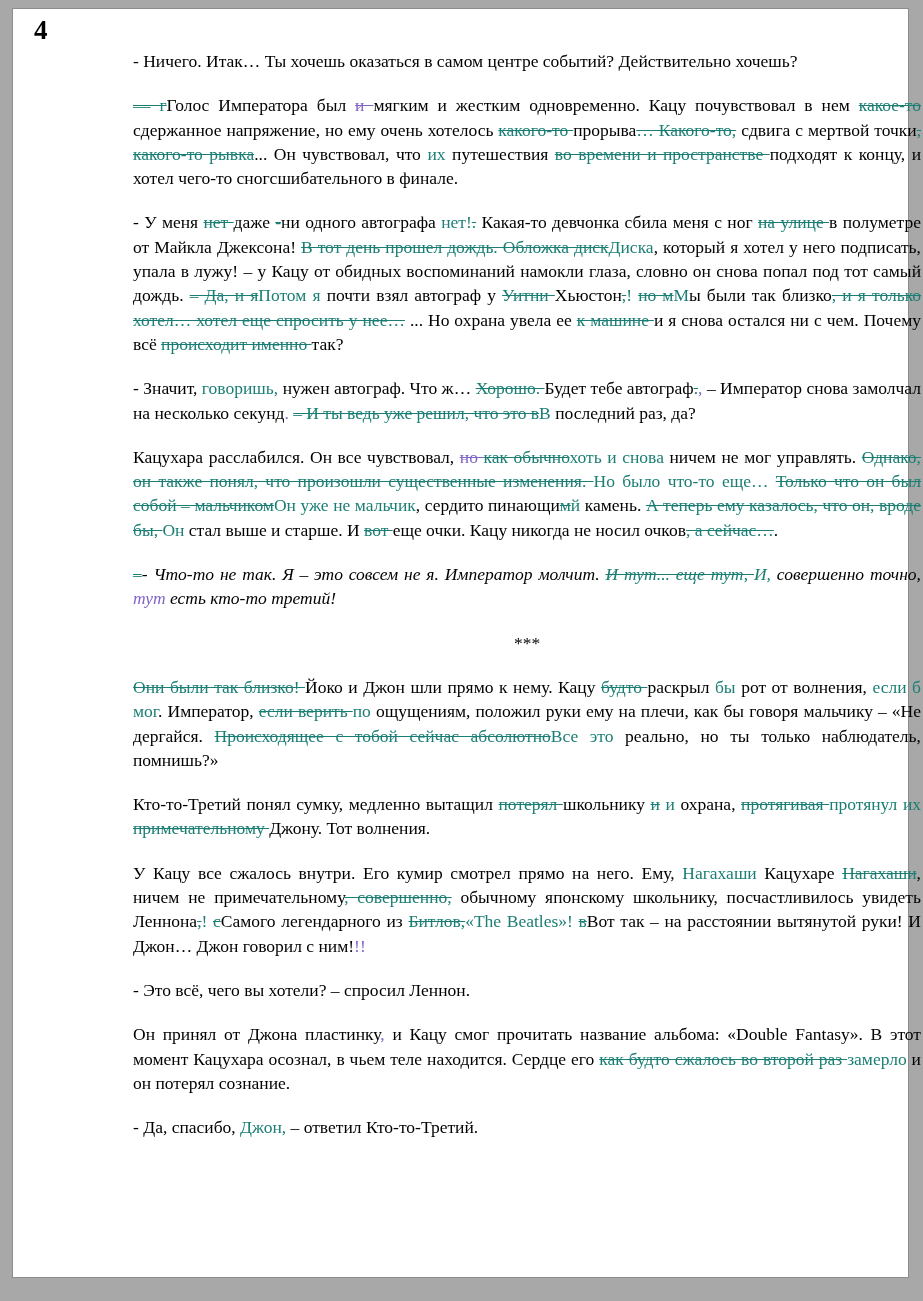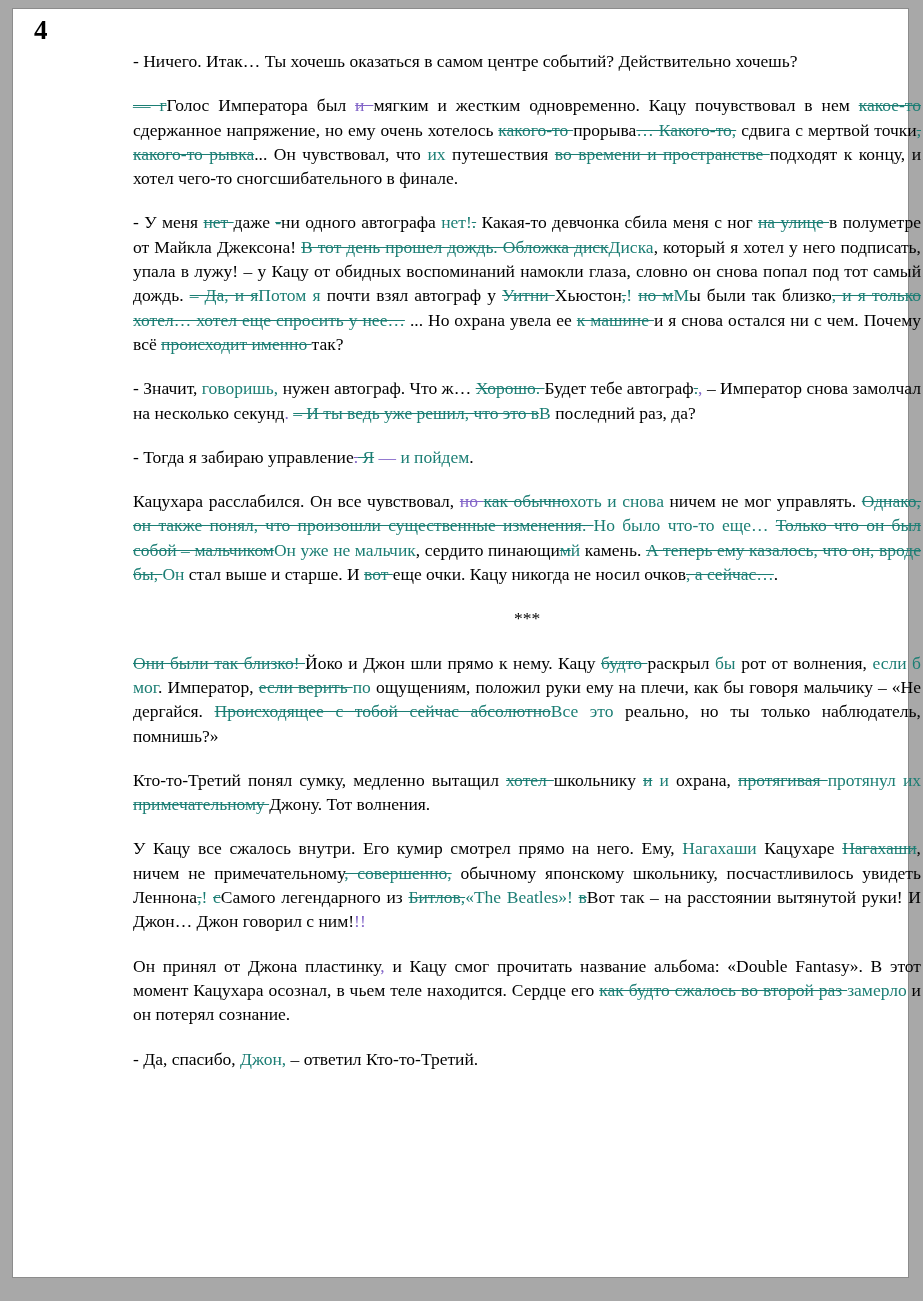--- a/index.html
+++ b/index.html
@@ -38,22 +38,23 @@
 </head>
 <body>
 
 <div class="page">
   <div class="page-number">4</div>
   <div class="page-text">
       <p><span>- Ничего. Итак… Ты хочешь оказаться в самом центре событий? Действительно хочешь?</span></p>
       <p><span class="del">— г</span><span>Голос Императора был </span><span class="delp">и </span><span>мягким и жестким одновременно. Кацу почувствовал в нем </span><span class="del">какое-то </span><span>сдержанное напряжение, но ему очень хотелось </span><span class="del">какого-то </span><span>прорыва</span><span class="del">… Какого-то,</span><span> сдвига с мертвой точки</span><span class="del">, какого-то рывка</span><span>... Он чувствовал, что </span><span class="ins">их </span><span>путешествия </span><span class="del">во времени и пространстве </span><span>подходят к концу, и хотел чего-то сногсшибательного в финале.</span></p>
       <p><span>- У меня </span><span class="del">нет </span><span>даже </span><span class="del">-</span><span>ни одного автографа </span><span class="ins">нет!</span><span class="del">.</span><span> Какая-то девчонка сбила меня с ног </span><span class="del">на улице </span><span>в полуметре от Майкла Джексона! </span><span class="del">В тот день прошел дождь. Обложка диск</span><span class="ins">Диска</span><span>, который я хотел у него подписать, упала в лужу! – у Кацу от обидных воспоминаний намокли глаза, словно он снова попал под тот самый дождь. </span><span class="del">– Да, и я</span><span class="ins">Потом я</span><span> почти взял автограф у </span><span class="del">Уитни </span><span>Хьюстон</span><span class="del">,</span><span class="ins">!</span><span> </span><span class="del">но м</span><span class="ins">М</span><span>ы были так близко</span><span class="del">, и я только хотел… хотел еще спросить у нее…</span><span> ... Но охрана увела ее </span><span class="del">к машине </span><span>и я снова остался ни с чем. Почему всё </span><span class="del">происходит именно </span><span>так?</span></p>
       <p><span>- Значит, </span><span class="ins">говоришь, </span><span>нужен автограф. Что ж… </span><span class="del">Хорошо. </span><span>Будет тебе автограф</span><span class="del">.</span><span class="insp">,</span><span> – Император снова замолчал на несколько секунд</span><span class="insp">.</span><span> </span><span class="del">– И ты ведь уже решил, что это в</span><span class="ins">В</span><span> последний раз, да?</span></p>
-      <p><span>- Тогда я забираю управление</span><span class="delp">.</span><span class="del"> Я</span><span class="insp"> — </span><span class="ins">и пойдем</span><span>.</span></p>
       <p><span>Кацухара расслабился. Он все чувствовал, </span><span class="delp">но </span><span class="del">как обычно</span><span class="ins">хоть и снова</span><span> ничем не мог управлять. </span><span class="del">Однако, он также понял, что произошли существенные изменения. </span><span class="ins">Но было что-то еще… </span><span class="del">Только что он был собой – мальчиком</span><span class="ins">Он уже не мальчик</span><span>, сердито пинающи</span><span class="del">м</span><span class="ins">й</span><span> камень. </span><span class="del">А теперь ему казалось, что он, вроде бы, </span><span class="ins">Он</span><span> стал выше и старше. И </span><span class="del">вот </span><span>еще очки. Кацу никогда не носил очков</span><span class="del">, а сейчас…</span><span>.</span></p>
+      <p class="italic"><span class="del">–</span><span>- Что-то не так. Я – это совсем не я. Император молчит. </span><span class="del">И тут... еще тут, </span><span class="ins">И, </span><span>совершенно точно, </span><span class="insp">тут </span><span>есть кто-то третий!</span></p>
       <p class="center"><span>***</span></p>
       <p><span class="del">Они были так близко! </span><span>Йоко и Джон шли прямо к нему. Кацу </span><span class="del">будто </span><span>раскрыл </span><span class="ins">бы</span><span> рот от волнения, </span><span class="ins">если б мог</span><span>. Император, </span><span class="del">если верить </span><span class="ins">по</span><span> ощущениям, положил руки ему на плечи, как бы говоря мальчику – «Не дергайся. </span><span class="del">Происходящее с тобой сейчас абсолютно</span><span class="ins">Все это</span><span> реально, но ты только наблюдатель, помнишь?»</span></p>
-      <p><span>Кто-то-Третий понял сумку, медленно вытащил </span><span class="del">хотел </span><span>школьнику </span><span class="del">и</span><span> </span><span class="ins">и</span><span> охрана, </span><span class="del">протягивая </span><span class="ins">протянул их </span><span class="del">примечательному </span><span>Джону.  Тот волнения.</span></p>
+      <p><span>Кто-то-Третий понял сумку, медленно вытащил </span><span class="del">потерял </span><span>школьнику </span><span class="del">и</span><span> </span><span class="ins">и</span><span> охрана, </span><span class="del">протягивая </span><span class="ins">протянул их </span><span class="del">примечательному </span><span>Джону.  Тот волнения.</span></p>
       <p><span>У Кацу все сжалось внутри. Его кумир смотрел прямо на него. Ему, </span><span class="ins">Нагахаши </span><span>Кацухаре </span><span class="del">Нагахаши</span><span>, ничем не примечательному</span><span class="del">, совершенно,</span><span> обычному японскому школьнику, посчастливилось увидеть Леннона</span><span class="del">,</span><span class="ins">!</span><span> </span><span class="del">с</span><span>Самого легендарного из </span><span class="del">Битлов,</span><span class="ins">«The Beatles»!</span><span> </span><span class="del">в</span><span>Вот так – на расстоянии вытянутой руки! И Джон… Джон говорил с ним!</span><span class="insp">!!</span></p>
+      <p><span>- Это всё, чего вы хотели? – спросил Леннон.</span></p>
       <p><span>Он принял от Джона пластинку</span><span class="insp">,</span><span> и Кацу смог прочитать название альбома: «Double Fantasy». В этот момент Кацухара осознал, в чьем теле находится. Сердце его </span><span class="del">как будто сжалось во второй раз </span><span class="ins">замерло</span><span> и он потерял сознание.</span></p>
       <p><span>- Да, спасибо, </span><span class="ins">Джон, </span><span>– ответил Кто-то-Третий.</span></p>
     </div>
 </div>
 
 </body></html>

